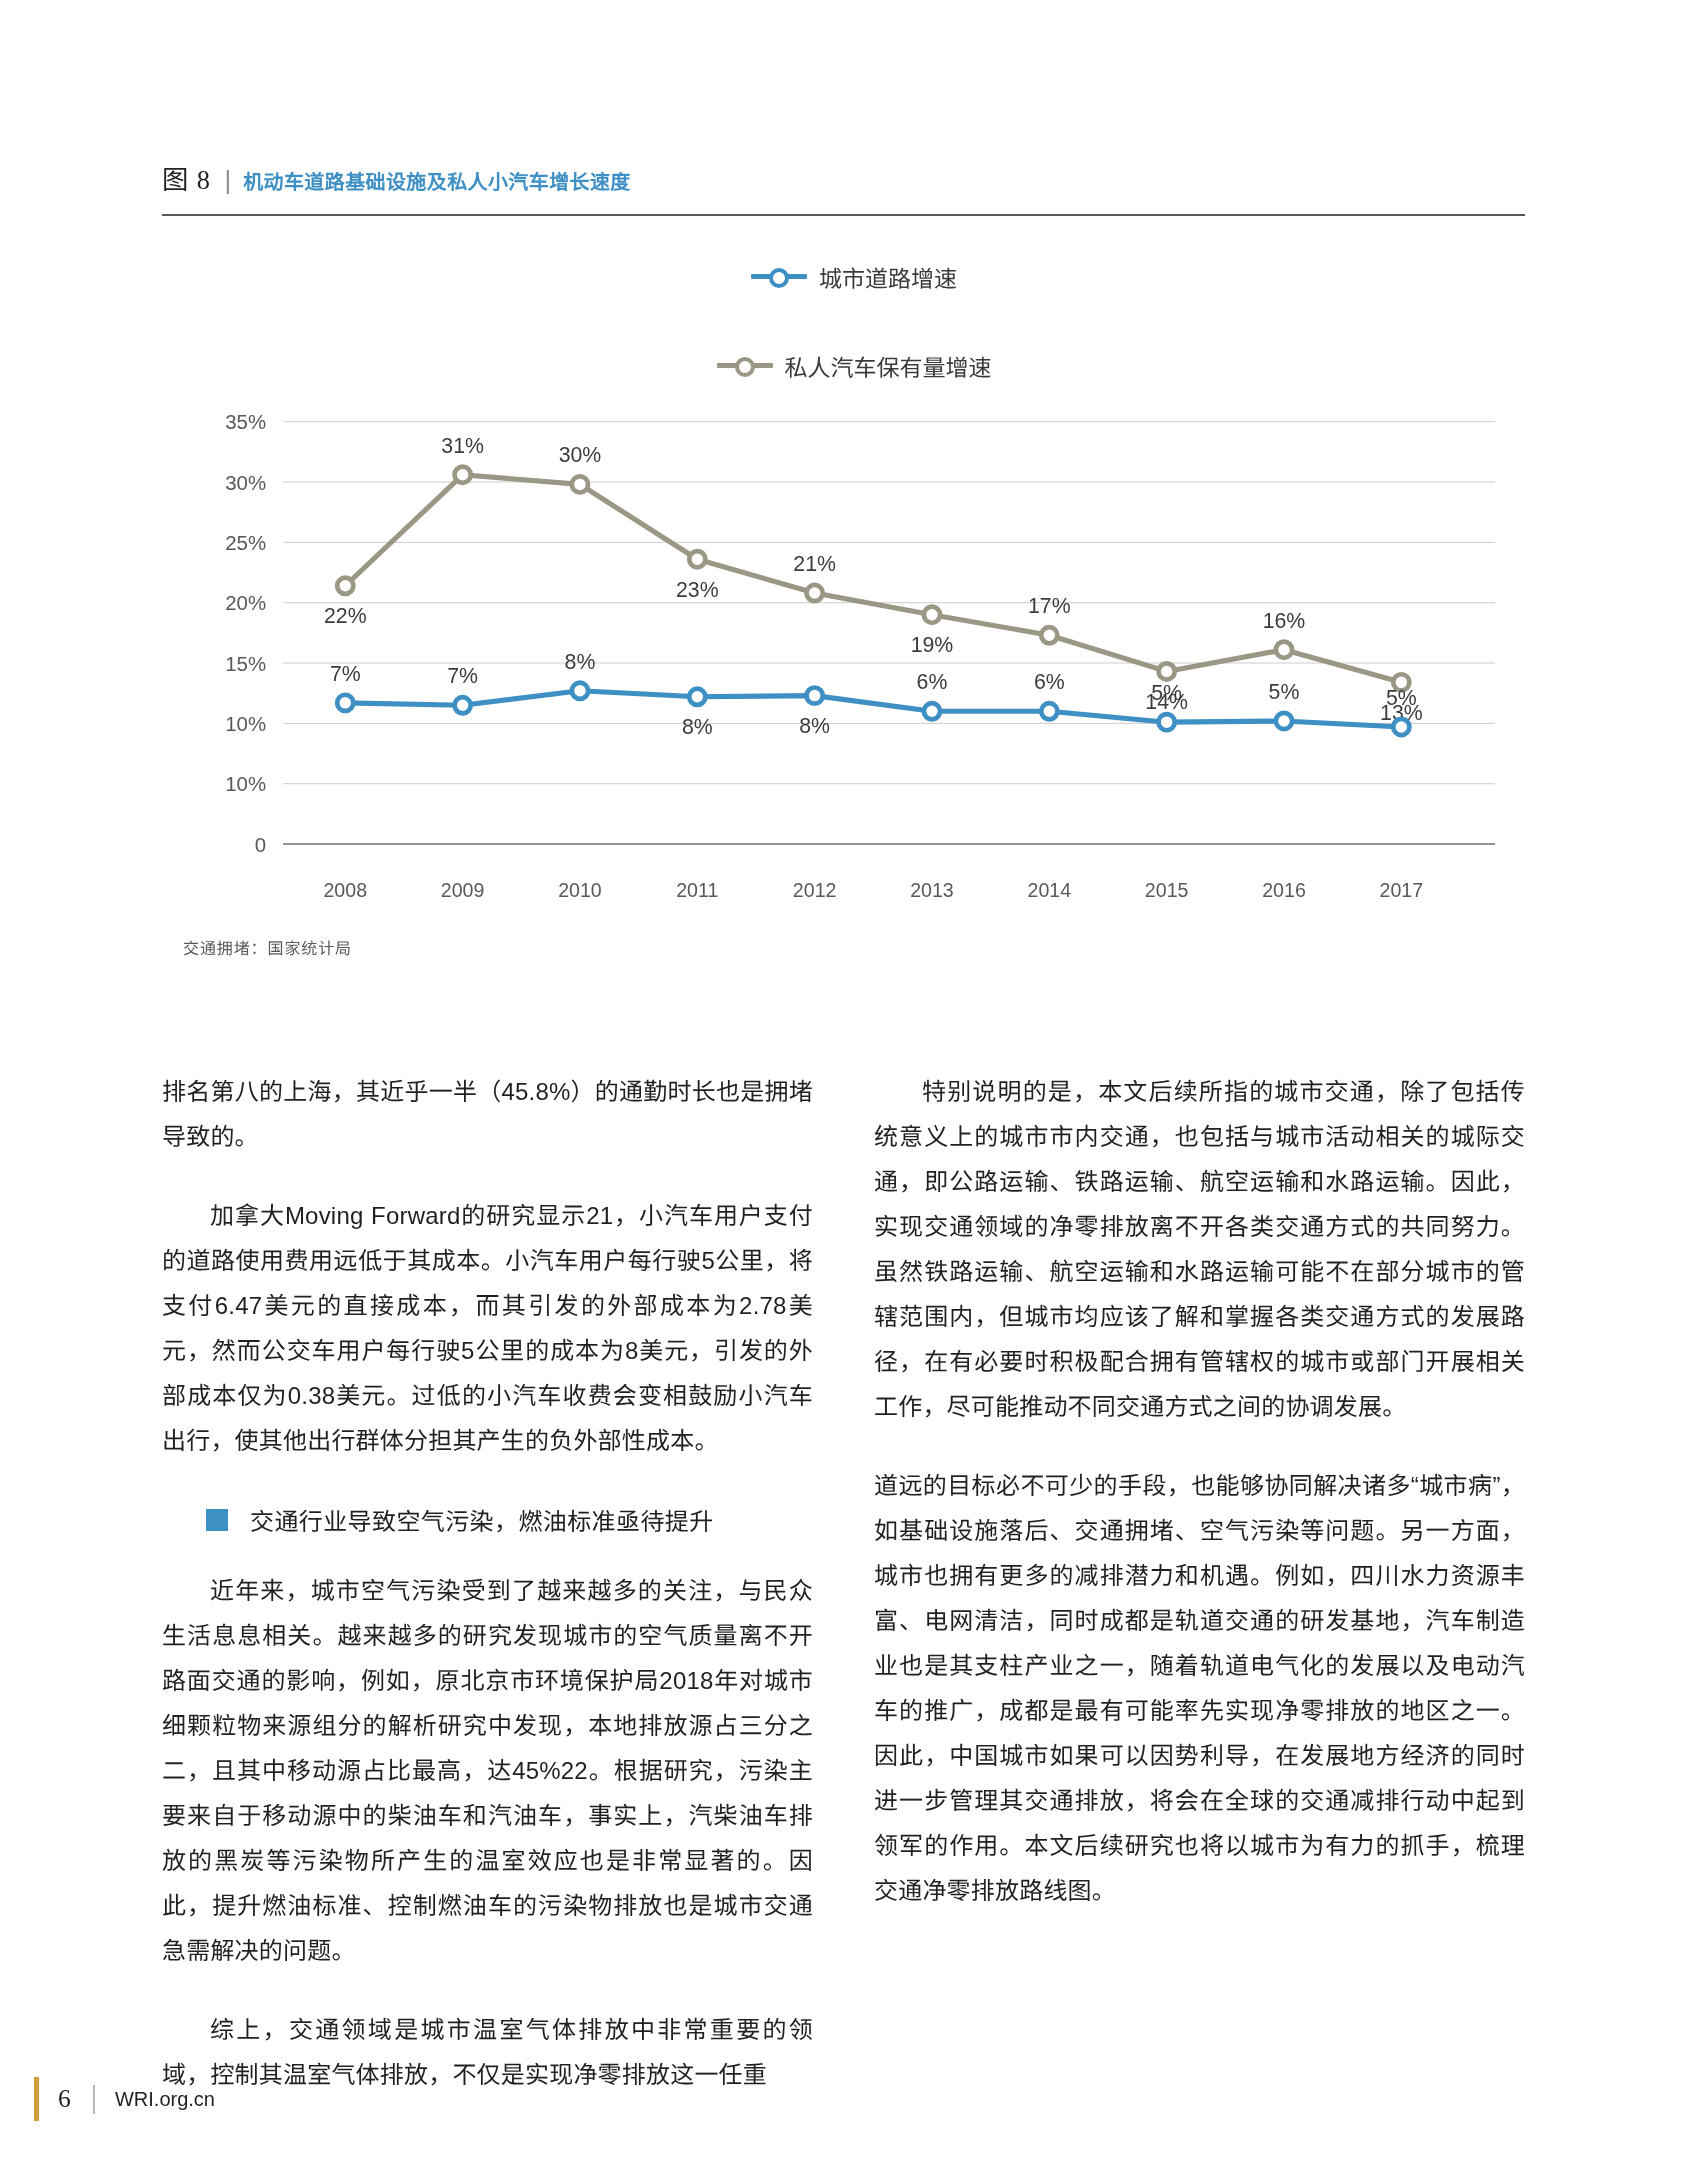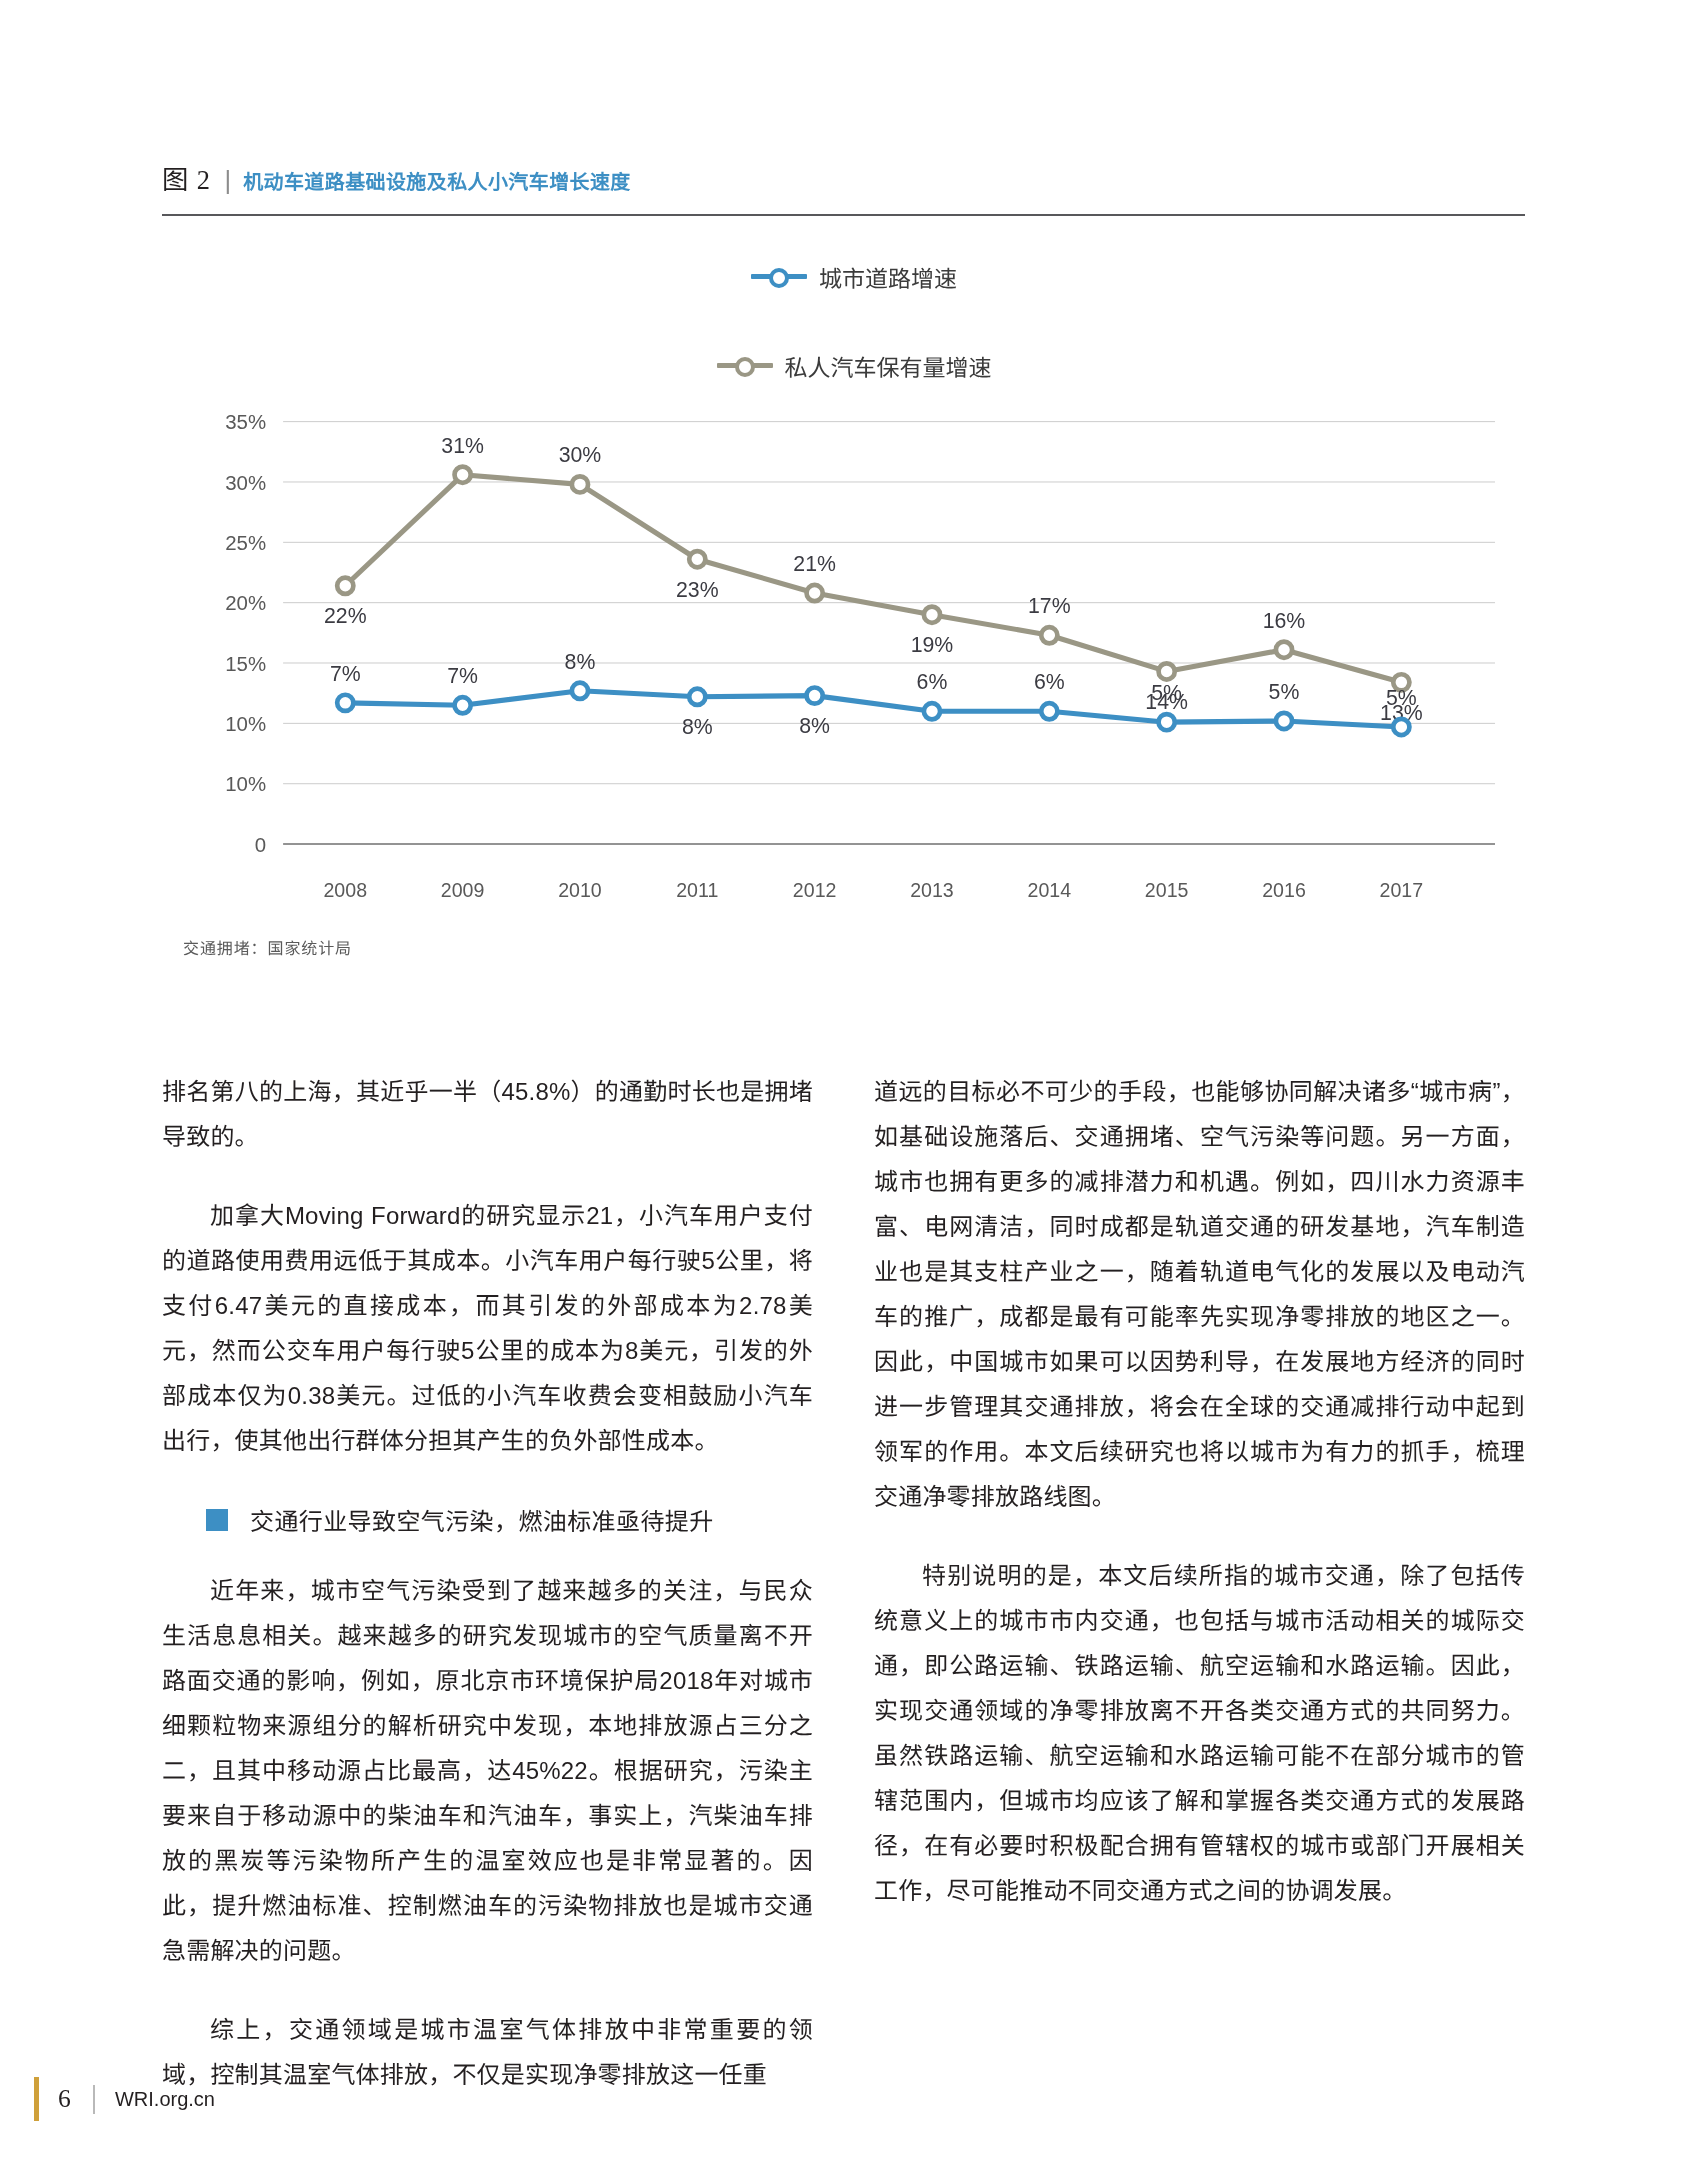--- a/index.html
+++ b/index.html
@@ -89,21 +89,21 @@
   .footer-site { font-size:20px; color:#231f20; }
 </style>
 </head>
 <body>
 
 <div class="page">
 
   <div class="figure-wrap">
 
     <div class="fig-head">
-      <span class="fig-num">图 2</span>
+      <span class="fig-num">图 8</span>
       <span class="fig-sep">|</span>
       <span class="fig-title">机动车道路基础设施及私人小汽车增长速度</span>
     </div>
     <div class="fig-rule"></div>
 
     <div class="legend">
       <div class="legend-item">
         <span class="legend-mark">
           <span class="lbar" id="lg0bar" style="background: rgb(61, 143, 196);"></span>
             <span class="ldot" id="lg0dot" style="border-color: rgb(61, 143, 196);"></span>
@@ -204,22 +204,22 @@
       <div class="subhead">
         <span class="subhead-bullet"></span>
         <span class="subhead-text">交通行业导致空气污染，燃油标准亟待提升</span>
       </div>
 
       <p class="para indent">近年来，城市空气污染受到了越来越多的关注，与民众生活息息相关。越来越多的研究发现城市的空气质量离不开路面交通的影响，例如，原北京市环境保护局2018年对城市细颗粒物来源组分的解析研究中发现，本地排放源占三分之二，且其中移动源占比最高，达45%22。根据研究，污染主要来自于移动源中的柴油车和汽油车，事实上，汽柴油车排放的黑炭等污染物所产生的温室效应也是非常显著的。因此，提升燃油标准、控制燃油车的污染物排放也是城市交通急需解决的问题。</p>
       <p class="para indent">综上，交通领域是城市温室气体排放中非常重要的领域，控制其温室气体排放，不仅是实现净零排放这一任重</p>
     </div>
 
     <div class="col">
+      <p class="para indent">特别说明的是，本文后续所指的城市交通，除了包括传统意义上的城市市内交通，也包括与城市活动相关的城际交通，即公路运输、铁路运输、航空运输和水路运输。因此，实现交通领域的净零排放离不开各类交通方式的共同努力。虽然铁路运输、航空运输和水路运输可能不在部分城市的管辖范围内，但城市均应该了解和掌握各类交通方式的发展路径，在有必要时积极配合拥有管辖权的城市或部门开展相关工作，尽可能推动不同交通方式之间的协调发展。</p>
       <p class="para">道远的目标必不可少的手段，也能够协同解决诸多“城市病”，如基础设施落后、交通拥堵、空气污染等问题。另一方面，城市也拥有更多的减排潜力和机遇。例如，四川水力资源丰富、电网清洁，同时成都是轨道交通的研发基地，汽车制造业也是其支柱产业之一，随着轨道电气化的发展以及电动汽车的推广，成都是最有可能率先实现净零排放的地区之一。因此，中国城市如果可以因势利导，在发展地方经济的同时进一步管理其交通排放，将会在全球的交通减排行动中起到领军的作用。本文后续研究也将以城市为有力的抓手，梳理交通净零排放路线图。</p>
-      <p class="para indent">特别说明的是，本文后续所指的城市交通，除了包括传统意义上的城市市内交通，也包括与城市活动相关的城际交通，即公路运输、铁路运输、航空运输和水路运输。因此，实现交通领域的净零排放离不开各类交通方式的共同努力。虽然铁路运输、航空运输和水路运输可能不在部分城市的管辖范围内，但城市均应该了解和掌握各类交通方式的发展路径，在有必要时积极配合拥有管辖权的城市或部门开展相关工作，尽可能推动不同交通方式之间的协调发展。</p>
     </div>
   </div>
 
   <div class="footer">
     <span class="footer-accent"></span>
     <span class="footer-page">6</span>
     <span class="footer-div"></span>
     <span class="footer-site">WRI.org.cn</span>
   </div>
 

